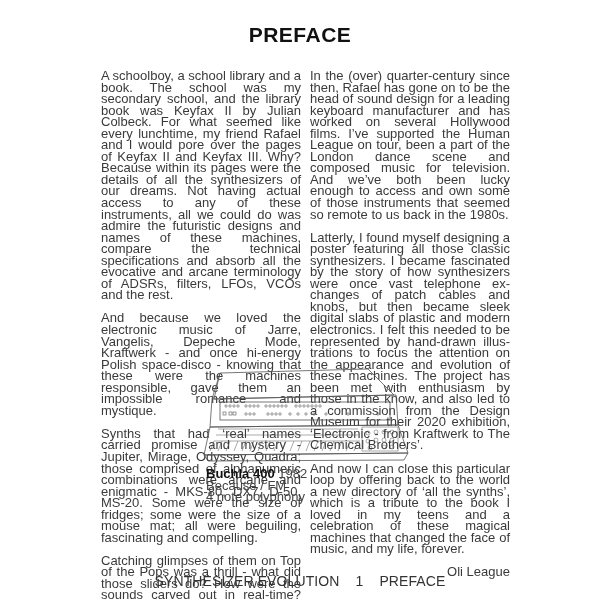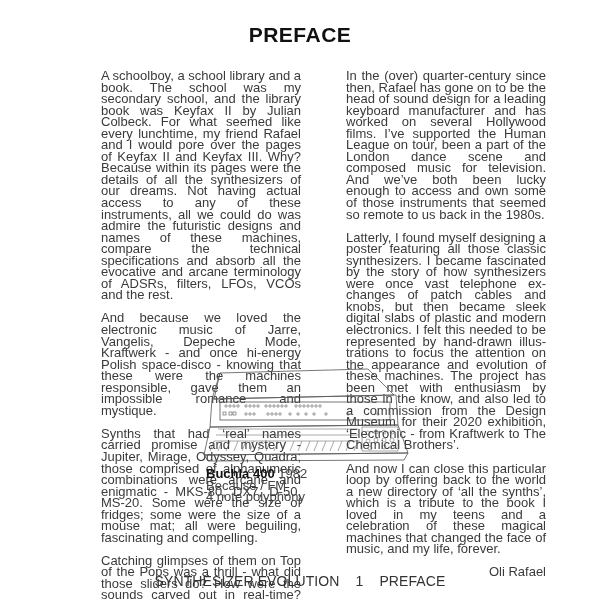--- a/index.html
+++ b/index.html
@@ -5,21 +5,21 @@
   html, body { margin:0; padding:0; background:#ffffff; }
   body { width:600px; height:600px; position:relative; overflow:hidden;
          font-family:"Liberation Sans", sans-serif; color:#3a3a3a; }
   .title { position:absolute; top:23px; left:0; width:600px; text-align:center;
            font-family:"Liberation Sans", sans-serif; font-weight:bold; font-size:21px;
            letter-spacing:0.5px; color:#111; }
   .col { position:absolute; top:70px; width:200px; font-size:13px; line-height:11.55px;
          text-align:justify; hyphens:manual; }
   .col p { margin:0 0 11.5px 0; }
   .col-left { left:101px; }
-  .col-right { left:310px;margin-left:36px; }
+  .col-right { left:310px; }
   .sign { text-align:right; margin-top:-2px; }
   .illus { position:absolute; left:198px; top:365px; width:230px; height:100px; }
   .caption { position:absolute; left:206px; top:468px; font-size:13px; line-height:11.5px; color:#444; }
   .caption b { color:#111; }
   .footer { position:absolute; top:573px; left:0; width:600px; text-align:center;
             font-size:14px; color:#333; letter-spacing:0.1px; }
   .footer span { margin:0 6px; }
 </style>
 </head>
 <body>
@@ -30,21 +30,21 @@
   <p>A schoolboy, a school library and a book. The school was my secondary school, and the library book was Keyfax II by Julian Colbeck. For what seemed like every lunch­time, my friend Rafael and I would pore over the pages of Keyfax II and Keyfax III. Why? Because within its pages were the details of all the synthesizers of our dreams. Not having actual access to any of these instruments, all we could do was admire the futuristic designs and names of these machines, compare the technical specifications and absorb all the evocative and arcane terminology of ADSRs, filters, LFOs, VCOs and the rest.</p>
   <p>And because we loved the electronic music of Jarre, Vangelis, Depeche Mode, Kraftwerk - and once hi-energy Polish space-disco - knowing that these were the ma­chines responsible, gave them an impossible romance and mystique.</p>
   <p>Synths that had ‘real’ names carried promise and mys­tery - Jupiter, Mirage, Odyssey, Quadra; those com­prised of alphanumeric combinations were arcane and enigmatic - MKS-80, DX7, D-50, MS-20. Some were the size of fridges; some were the size of a mouse mat; all were beguiling, fascinating and compelling.</p>
   <p>Catching glimpses of them on Top of the Pops was a thrill - what did those sliders do? How were the sounds carved out in real-time? How did they work when they weren’t even plugged in??</p>
 </div>
 
 <div class="col col-right">
   <p>In the (over) quarter-century since then, Rafael has gone on to be the head of sound design for a leading keyboard manufacturer and has worked on several Hollywood films. I’ve supported the Human League on tour, been a part of the London dance scene and composed music for tele­vision. And we’ve both been lucky enough to access and own some of those instruments that seemed so remote to us back in the 1980s.</p>
   <p>Latterly, I found myself designing a poster featuring all those classic synthesizers. I became fascinated by the story of how synthesizers were once vast telephone ex­changes of patch cables and knobs, but then became sleek digital slabs of plastic and modern electronics. I felt this needed to be represented by hand-drawn illus­trations to focus the attention on the appearance and evolution of these machines. The project has been met with enthusiasm by those in the know, and also led to a commission from the Design Museum for their 2020 exhibition, ‘Electronic - from Kraftwerk to The Chemical Brothers’.</p>
   <p>And now I can close this particular loop by offering back to the world a new directory of ‘all the synths’, which is a tribute to the book I loved in my teens and a celebration of these magical machines that changed the face of music, and my life, forever.</p>
-  <p class="sign">Oli Rafael</p>
+  <p class="sign">Oli League</p>
 </div>
 
 <svg class="illus" viewBox="0 0 230 100" fill="none" stroke="#555" stroke-width="0.8">
 
   <path d="M22 8 L170 4 L196 30 L16 34 Z"></path>
   <path d="M22 8 L14 34"></path>
 
   <path d="M14 34 L198 30 L200 60 L12 62 Z"></path>
   <rect x="22" y="37" width="170" height="18"></rect>
 

